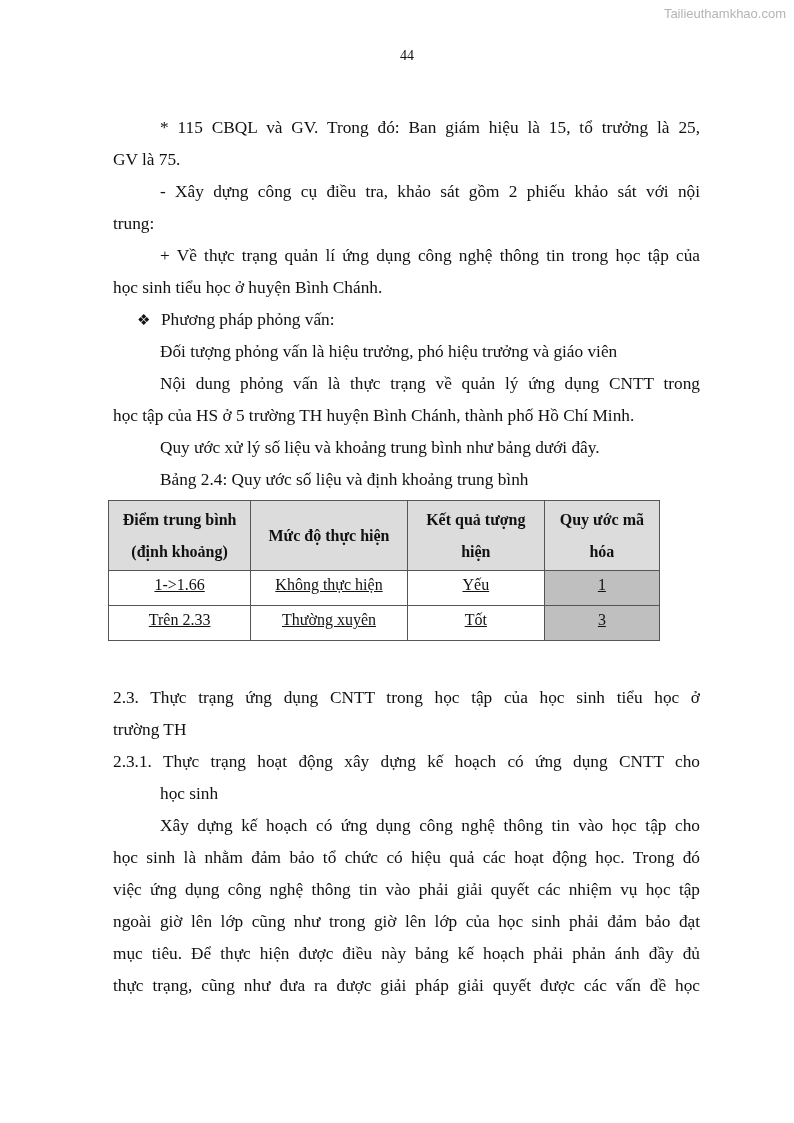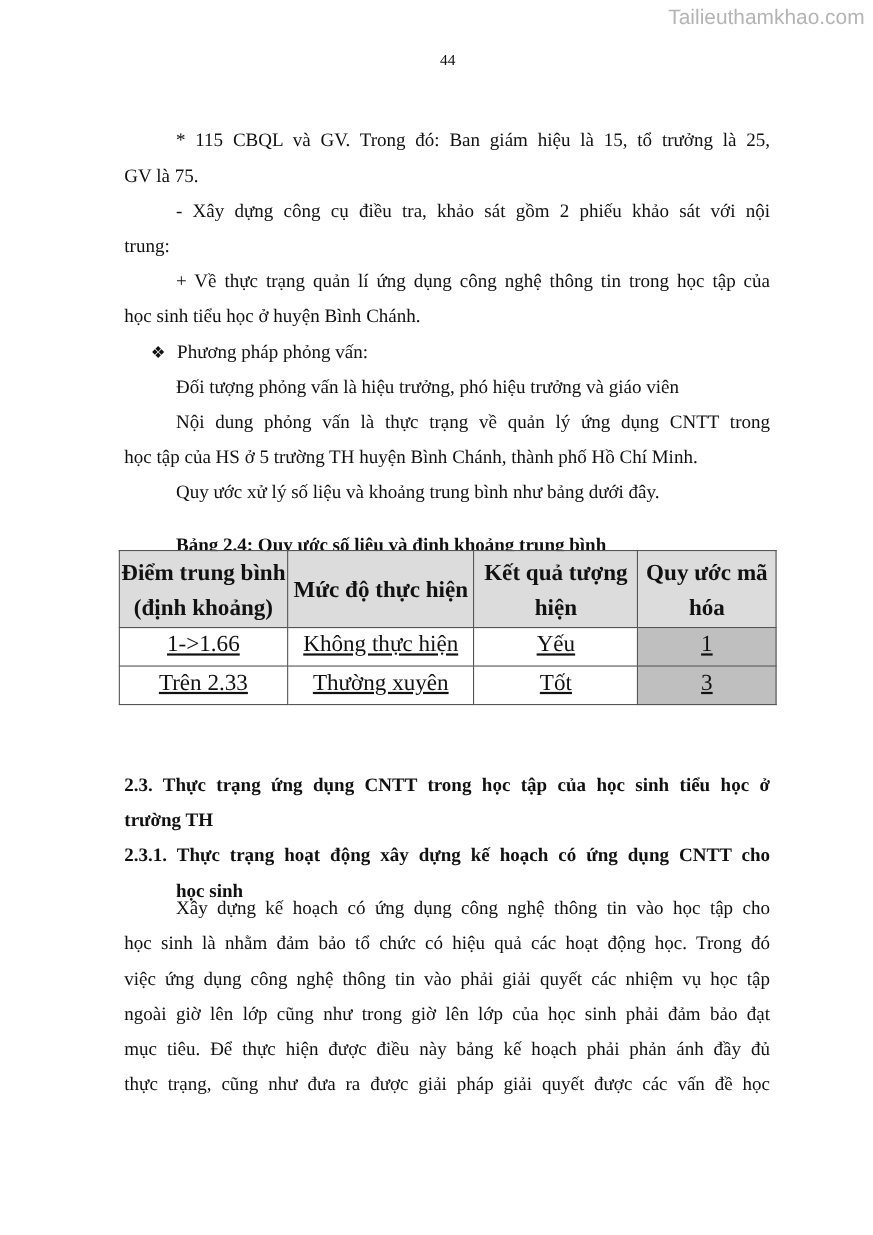--- a/index.html
+++ b/index.html
@@ -1,27 +1,27 @@
 <!DOCTYPE html>
 <html><head>
 <meta charset="utf-8">
 <style>
   html, body { margin: 0; padding: 0; background: #ffffff; }
   body { width: 794px; height: 1123px; position: relative; overflow: hidden;
          font-family: "Liberation Serif", "DejaVu Serif", serif; color: #111; }
   .watermark { position: absolute; top: 6px; right: 8px; font-family: "Liberation Sans", "DejaVu Sans", sans-serif;
-               font-size: 19px; color: #b4b4b4; letter-spacing: 0; }
+               font-size: 13px; color: #b4b4b4; letter-spacing: 0; }
   .page-number { position: absolute; top: 48px; left: 0; width: 814px; text-align: center; font-size: 14px; }
   .line { position: absolute; left: 113px; width: 587px; font-size: 17.3px; line-height: 20px; white-space: nowrap; }
   .just { text-align: justify; text-align-last: justify; }
   .ind { left: 160px; width: 540px; }
-  .bold { font-weight: bold; margin-top: 16px; }
+  .bold { font-weight: normal; }
   .bullet-glyph { display: inline-block; width: 24px; font-size: 15px; }
-  table.conv { position: absolute; top: 500px; left: 108px; width: 598px; border-collapse: collapse;
-               font-size: 21px; }
+  table.conv { position: absolute; top: 500px; left: 108px; width: 552px; border-collapse: collapse;
+               font-size: 16px; }
   table.conv td, table.conv th { border: 1px solid #555; text-align: center; padding: 0; }
   table.conv th { background: #dcdcdc; font-weight: bold; height: 69px; line-height: 32px; }
   table.conv td { height: 32px; line-height: 24px; vertical-align: top; padding-top: 2px; text-decoration: underline; }
   table.conv td.code { background: #bfbfbf; }
 </style>
 </head>
 <body>
 
 <div class="watermark">Tailieuthamkhao.com</div>
 <div class="page-number">44</div>

